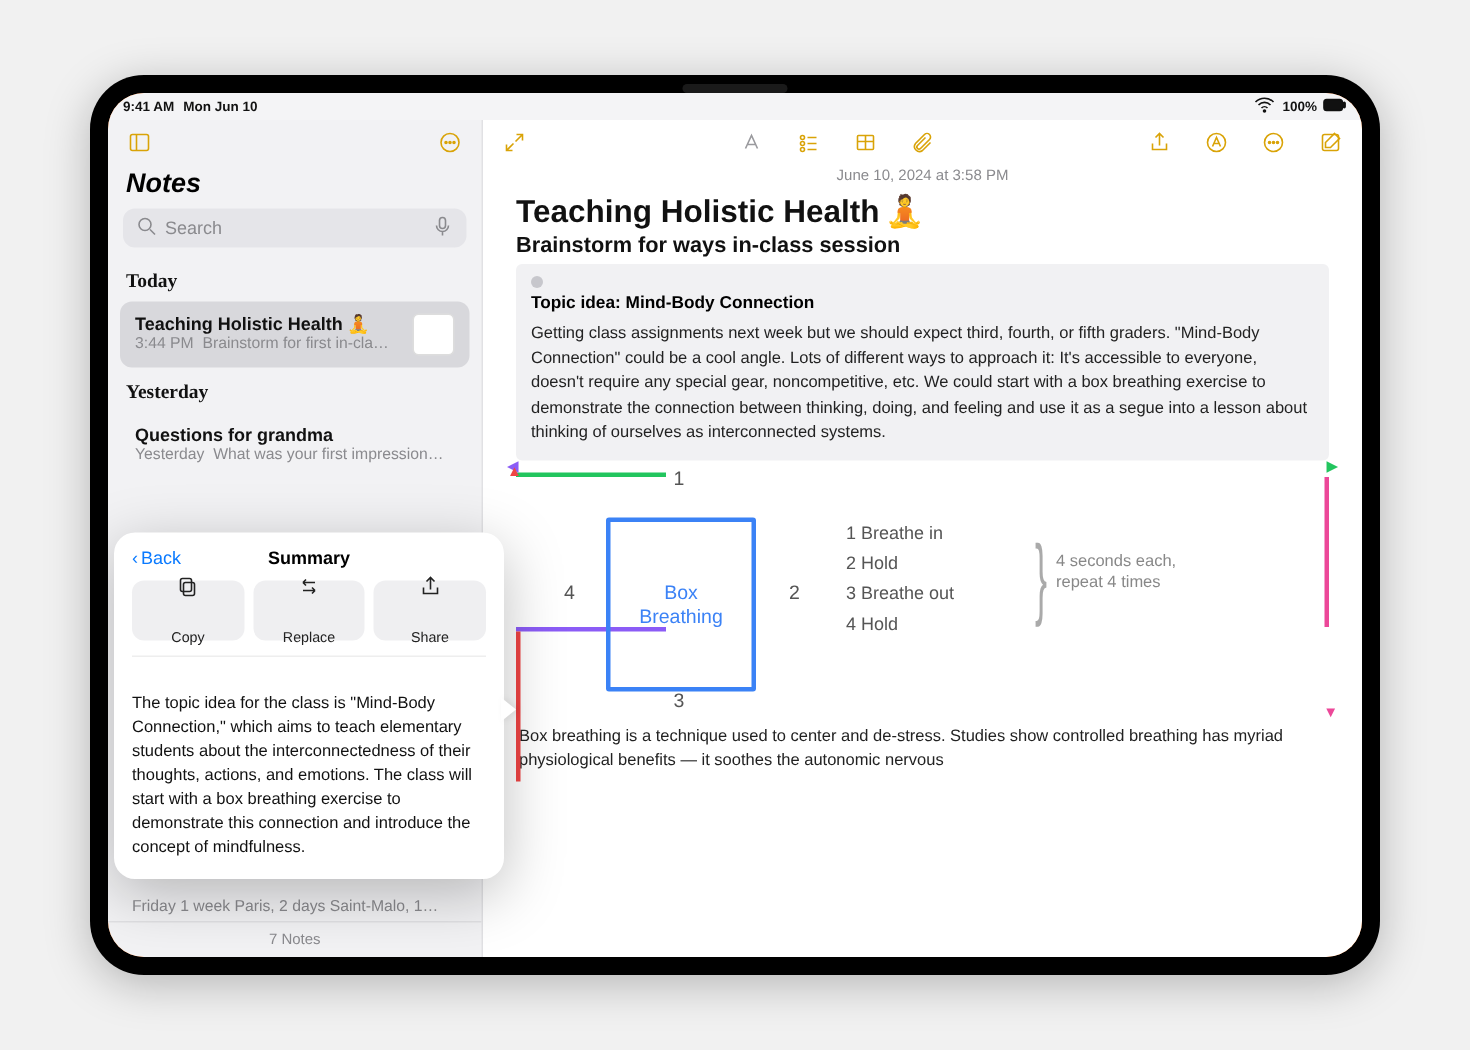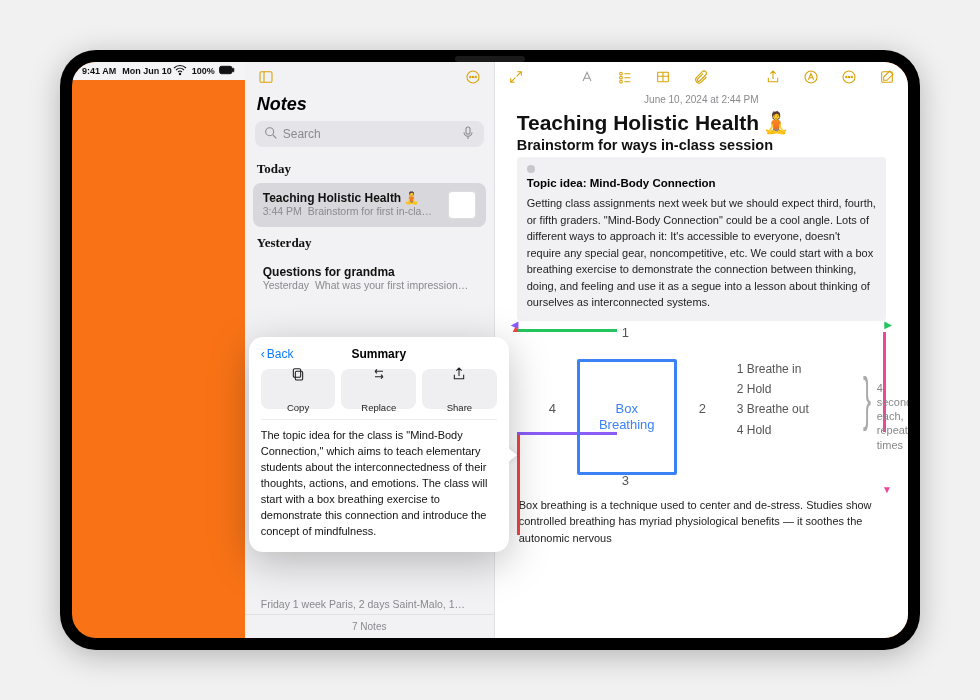--- a/index.html
+++ b/index.html
@@ -1,19 +1,19 @@
 <!DOCTYPE html>
 <html><head>
 <meta charset="utf-8">
 <style>
   * { margin: 0; padding: 0; box-sizing: border-box; font-family: -apple-system, BlinkMacSystemFont, "Helvetica Neue", sans-serif; }
   body { background: #f1f1f1; width: 980px; height: 700px; display:flex; align-items:center; justify-content:center; }
   .device { width: 860px; height: 600px; background:#000; border-radius:36px; padding:12px; box-shadow: 0 6px 30px rgba(0,0,0,.25); position:relative; }
   .camera { position:absolute; top:6px; left:50%; transform:translateX(-50%); width:70px; height:6px; background:#1a1a1a; border-radius:4px; }
-  .screen { width:100%; height:100%; background:#f97316; border-radius:24px; overflow:hidden; display:flex; flex-direction:row; }
+  .screen { width:100%; height:100%; background:#f97316; border-radius:24px; overflow:hidden; display:flex; flex-direction:column; }
   
   .statusbar { height:18px; display:flex; align-items:center; justify-content:space-between; font-size:9px; font-weight:600; padding:0 10px; background:#f4f4f6; }
   .statusbar .left { display:flex; gap:6px; color:#111; }
   .statusbar .right { display:flex; align-items:center; gap:4px; color:#111; }
   .content { flex:1; display:flex; min-height:0; }
   
   .sidebar { width:250px; background:#f2f2f4; border-right:1px solid #e1e1e4; display:flex; flex-direction:column; position:relative; }
   .sb-toolbar { height:30px; display:flex; align-items:center; justify-content:space-between; padding:0 10px; }
   .icon-btn { width:22px; height:22px; display:flex; align-items:center; justify-content:center; color:#d9a307; cursor:pointer; }
   .sb-title { font-size:18px; font-weight:700; padding:2px 12px 6px;font-style:italic; }
@@ -29,21 +29,21 @@
   .sb-footer { margin-top:auto; text-align:center; font-size:10px; color:#8a8a8e; padding:6px 0; border-top:1px solid #e1e1e4; }
   .lastrow { font-size:10.5px; color:#8a8a8e; padding:4px 16px; white-space:nowrap; overflow:hidden; text-overflow:ellipsis; }
   
   .popover { position:absolute; left:4px; top:275px; width:260px; background:#fff; border-radius:14px; box-shadow:0 10px 40px rgba(0,0,0,.25); padding:10px 12px 12px; z-index:10; }
   .popover::after { content:""; position:absolute; right:-8px; top:110px; width:0; height:0; border-top:8px solid transparent; border-bottom:8px solid transparent; border-left:10px solid #fff; filter:drop-shadow(2px 0 2px rgba(0,0,0,.08)); }
   .pop-header { display:flex; align-items:center; margin-bottom:8px; }
   .pop-back { color:#0a7aff; font-size:12px; display:flex; align-items:center; gap:2px; cursor:pointer; }
   .pop-title { font-size:12px; font-weight:600; position:absolute; left:50%; transform:translateX(-50%); }
   .pop-actions { display:flex; gap:6px; margin-bottom:10px; }
   .pop-btn { flex:1; background:#efeff1; border-radius:8px; height:40px; display:flex; flex-direction:column; align-items:center; justify-content:center; gap:18px; font-size:9.5px; cursor:pointer; color:#222; }
-  .pop-body { font-size:11px; line-height:1.45; color:#111; border-top:1px solid #eee; padding-top:8px; }
+  .pop-body { font-size:11px; line-height:1.45; color:#111; border-top:1px solid #eee; padding-top:24px; }
   
   .main { flex:1; background:#fff; display:flex; flex-direction:column; min-width:0; }
   .main-toolbar { height:30px; display:flex; align-items:center; padding:0 10px; gap:8px; }
   .tb-spacer { flex:1; }
   .tb-group { display:flex; gap:16px; color:#d9a307; }
   .main-scroll { flex:1; overflow:hidden; padding:0 22px; }
   .note-date { text-align:center; font-size:10px; color:#8a8a8e; margin:2px 0 6px; }
   .doc-title { font-size:21px; font-weight:700; display:flex; align-items:center; gap:4px; color:#111; }
   .doc-sub { font-size:14.5px; font-weight:700; margin:2px 0 4px; color:#111; }
   .tags { font-size:11px; margin-bottom:8px; }
@@ -262,21 +262,21 @@
             <span class="icon-btn">
                 <svg viewBox="0 0 24 24">
                   <rect x="4" y="4" width="16" height="16" rx="2"></rect>
                   <path d="M16 3l5 5-9 9H7v-5z"></path>
                 </svg>
               </span>
           </div>
         </div>
 
         <div class="main-scroll">
-          <div class="note-date">June 10, 2024 at 2:44 PM</div>
+          <div class="note-date">June 10, 2024 at 3:58 PM</div>
           <div class="doc-title">
             <span>Teaching Holistic Health</span>
             <span>🧘</span>
           </div>
           <div class="doc-sub">Brainstorm for ways in-class session</div>
 
           <div class="hl-block">
             <div style="display:flex;align-items:center;gap:6px;margin-bottom:4px">
               <span style="width:8px;height:8px;border-radius:50%;background:#c7c7cc;display:inline-block"></span>
             </div>

